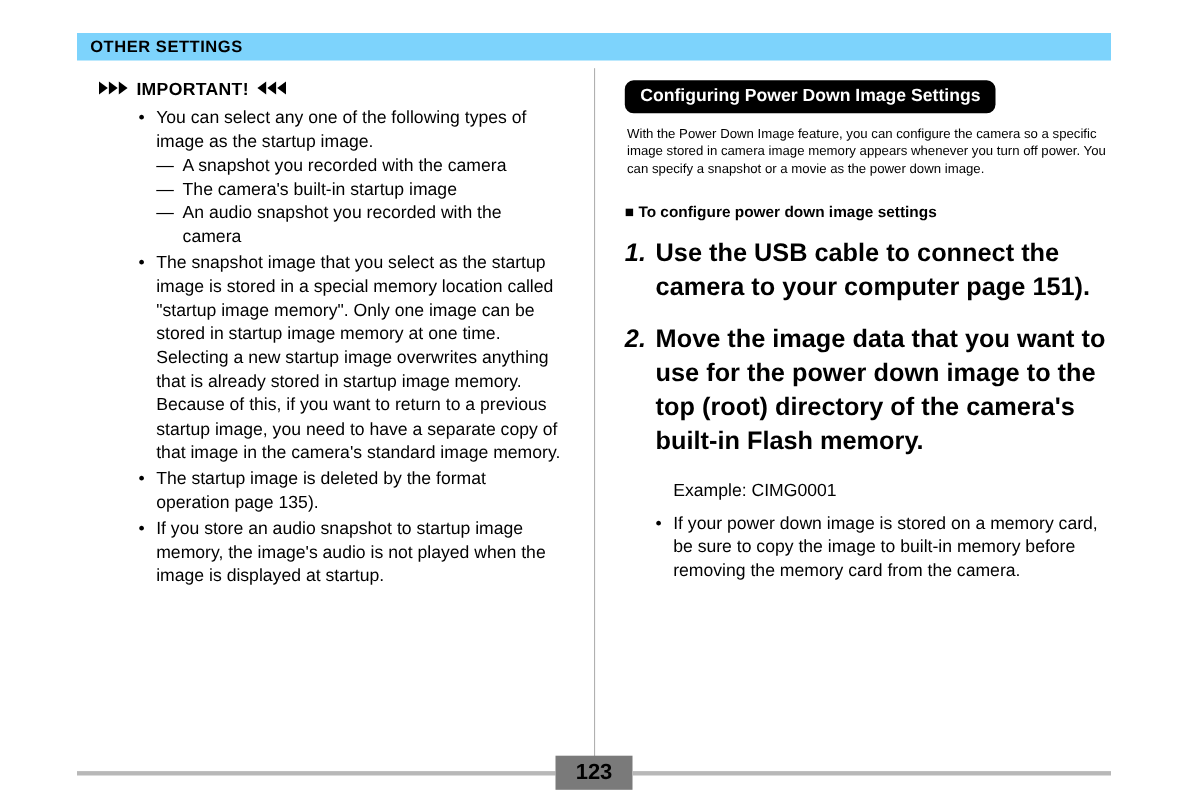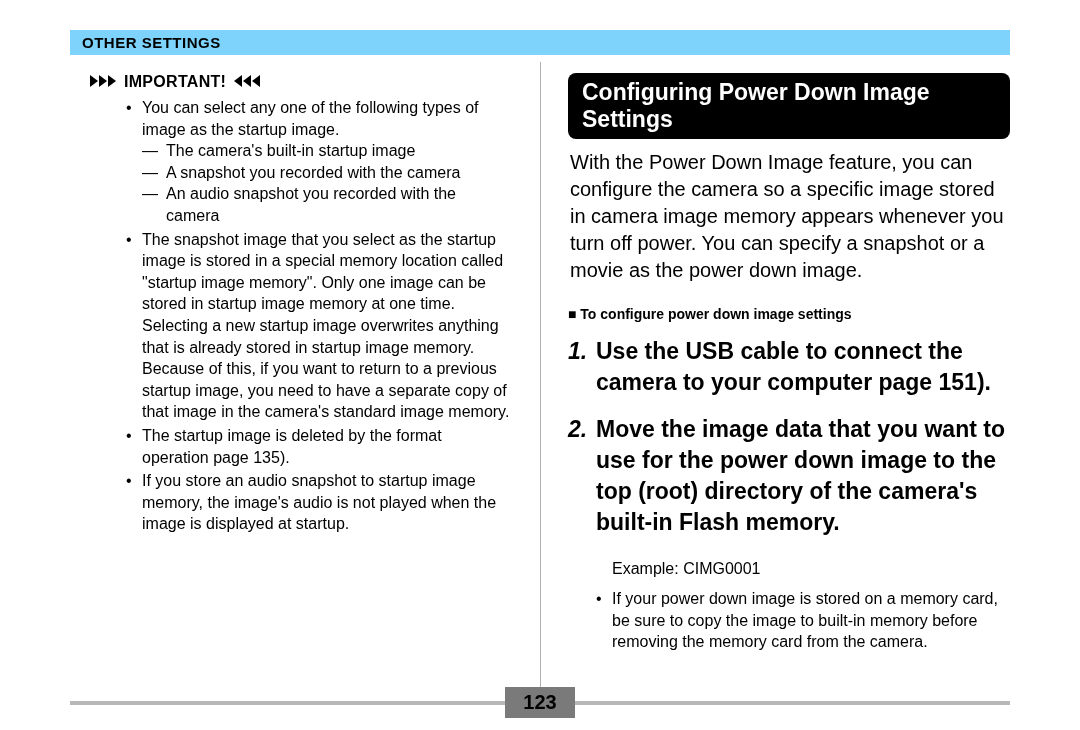--- a/index.html
+++ b/index.html
@@ -92,28 +92,28 @@
     ul.dashes > li::before {
       content: "—";
       position: absolute;
       left: 0;
       top: 0;
     }
     .section-title {
       background: #000;
       color: #fff;
       font-weight: bold;
-      font-size: 23px;
+      font-size: 16px;
       padding: 6px 14px;
       border-radius: 8px;
       display: inline-block;
       margin-bottom: 10px;
     }
     .intro {
-      font-size: 20px;
+      font-size: 12px;
       line-height: 1.35;
       margin-bottom: 22px;
       margin-left: 2px;
     }
     .subheading {
       font-weight: bold;
       font-size: 14px;
       margin-bottom: 14px;
     }
     ol.steps {
@@ -207,22 +207,22 @@
       <span class="tri-group">
           <span class="tri-left"></span>
           <span class="tri-left"></span>
           <span class="tri-left"></span>
         </span>
     </div>
     <ul class="bullets">
       <li>
         <span>You can select any one of the following types of image as the startup image.</span>
         <ul class="dashes">
+          <li>A snapshot you recorded with the camera</li>
           <li>The camera's built-in startup image</li>
-          <li>A snapshot you recorded with the camera</li>
           <li>An audio snapshot you recorded with the camera</li>
         </ul>
       </li>
       <li>The snapshot image that you select as the startup image is stored in a special memory location called "startup image memory". Only one image can be stored in startup image memory at one time. Selecting a new startup image overwrites anything that is already stored in startup image memory. Because of this, if you want to return to a previous startup image, you need to have a separate copy of that image in the camera's standard image memory.</li>
       <li>The startup image is deleted by the format operation page 135).</li>
       <li>If you store an audio snapshot to startup image memory, the image's audio is not played when the image is displayed at startup.</li>
     </ul>
   </div>
 
   <div class="col">

